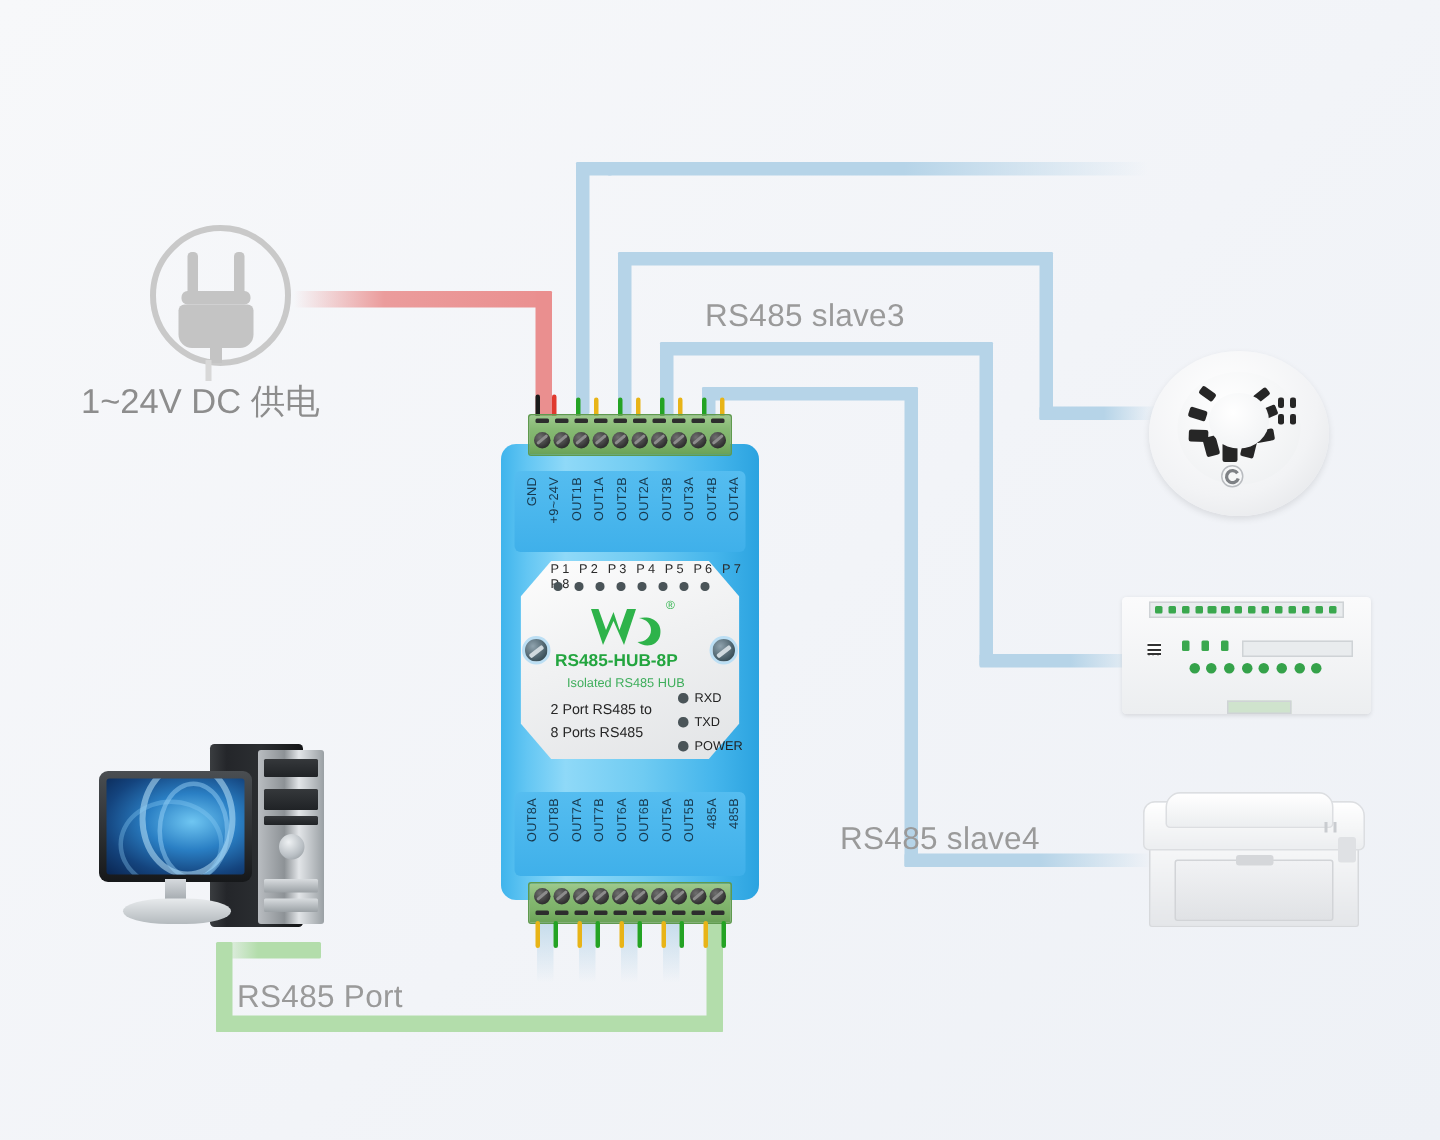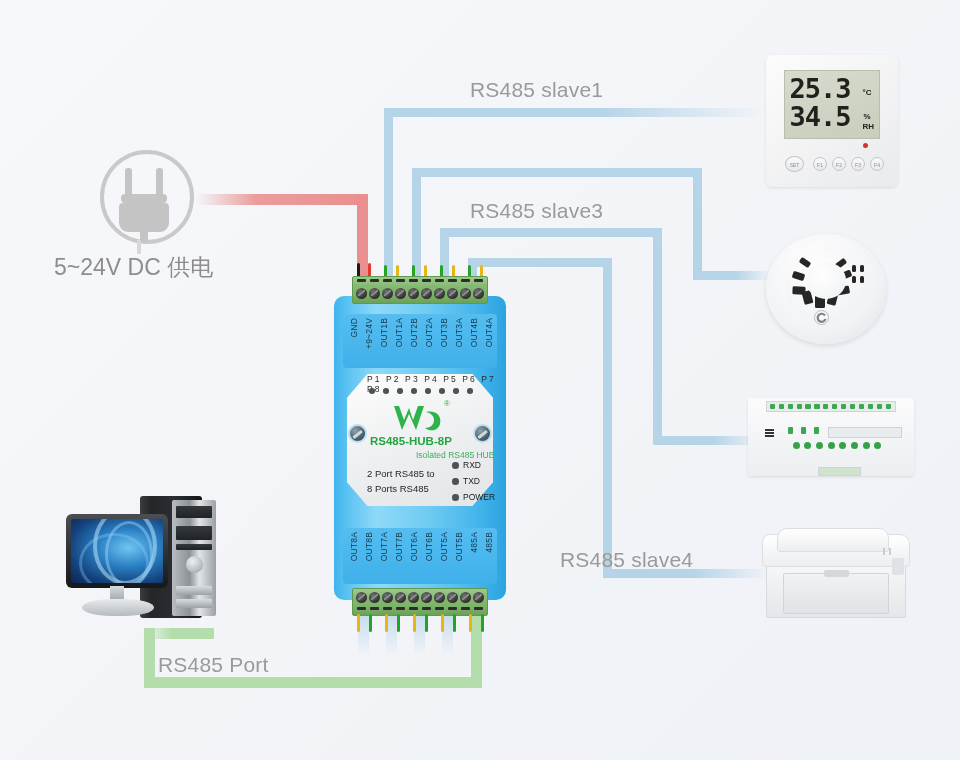--- a/index.html
+++ b/index.html
@@ -61,21 +61,21 @@
     border:2px solid #bcdff4;
   }
   .screw::after {
     content:""; position:absolute; left:2px; top:7px; width:11px; height:2.5px;
     background:#cfd9de; transform: rotate(-38deg); border-radius:1px;
   }
   .pled { position:absolute; width:5.5px; height:5.5px; border-radius:50%; background:#4a5458; }
   .plabels { position:absolute; font-size:8.5px; color:#2a2a2a; letter-spacing:2.1px; }
   .wslogo { position:absolute; font-weight:bold; color:#2eb34a; }
   .model { position:absolute; font-size:11.5px; font-weight:bold; color:#23a53f; white-space:nowrap; }
-  .submodel { position:absolute; font-size:8.5px; color:#3fae5c; white-space:nowrap;margin-left:38px; }
+  .submodel { position:absolute; font-size:8.5px; color:#3fae5c; white-space:nowrap; }
   .fnline { position:absolute; font-size:9.5px; color:#262626; white-space:nowrap; }
   .statusled { position:absolute; width:6.5px; height:6.5px; border-radius:50%; }
   .statustxt { position:absolute; font-size:8.5px; color:#222; }
 
   
   .tblock {
     position:absolute; background: linear-gradient(180deg,#9ec98d 0%,#86b973 35%,#7cb168 70%,#6aa257 100%);
     border-radius:2px; border:1px solid #5f9a4e;
   }
   .tscrew {
@@ -163,21 +163,20 @@
 </head>
 <body>
 
 <div id="stage">
 
   <div class="cable">
     <div class="seg blue" style="left:384px; top:108px; width:9px; height:168px;"></div>
     <div class="seg blue" style="left:384px; top:108px; width:24px; height:9px;"></div>
     <div class="seg bluefade-r" style="left:405px; top:108px; width:360px; height:9px;"></div>
   </div>
-  <div class="cablelabel" style="left:470px; top:78px;">RS485 slave1</div>
 
   <div class="cable">
     <div class="seg blue" style="left:412px; top:168px; width:9px; height:108px;"></div>
     <div class="seg blue" style="left:412px; top:168px; width:290px; height:9px;"></div>
     <div class="seg blue" style="left:693px; top:168px; width:9px; height:112px;"></div>
     <div class="seg bluefade-r" style="left:693px; top:271px; width:78px; height:9px;"></div>
   </div>
 
   <div class="cable">
     <div class="seg blue" style="left:440px; top:228px; width:9px; height:50px;"></div>
@@ -217,21 +216,21 @@
 
   <div>
     <div class="plug-circle" style="left:100px; top:150px;">
       <div class="plug-body" style="left:21px; top:14px; width:7px; height:30px; border-radius:3px;"></div>
       <div class="plug-body" style="left:52px; top:14px; width:7px; height:30px; border-radius:3px;"></div>
       <div class="plug-body" style="left:17px; top:40px; width:46px; height:9px; border-radius:4px;"></div>
       <div class="plug-body" style="left:15px; top:49px; width:50px; height:29px; border-radius:4px 4px 9px 9px;"></div>
       <div class="plug-body" style="left:36px; top:76px; width:8px; height:12px;"></div>
       <div class="plug-body" style="left:33px; top:86px; width:4px; height:14px; background:#d8d8d8;"></div>
     </div>
-    <div class="power-label" style="left:54px; top:252px;">5~24V DC 供电</div>
+    <div class="power-label" style="left:54px; top:252px;">1~24V DC 供电</div>
   </div>
 
   <div id="hub">
     <div class="hub-body"></div>
 
     <div class="term-strip-label" style="left:9px; top:18px; width:154px; height:54px;"></div>
 
     <div class="vlabel" style="left:15px;  top:22px;">GND</div>
     <div class="vlabel" style="left:30px;  top:22px;">+9~24V</div>
     <div class="vlabel" style="left:45px;  top:22px;">OUT1B</div>
@@ -357,36 +356,20 @@
     <div class="pig y" style="left:385px; top:614px; height:18px;"></div>
     <div class="pig g" style="left:397px; top:614px; height:18px;"></div>
     <div class="pig y" style="left:413px; top:614px; height:18px;"></div>
     <div class="pig g" style="left:425px; top:614px; height:18px;"></div>
     <div class="pig y" style="left:441px; top:614px; height:18px;"></div>
     <div class="pig g" style="left:453px; top:614px; height:18px;"></div>
     <div class="pig y" style="left:469px; top:614px; height:18px;"></div>
     <div class="pig g" style="left:481px; top:614px; height:18px;"></div>
   </div>
 
-  <div class="dev" style="left:766px; top:55px; width:132px; height:132px;">
-    <div class="ths-case"></div>
-    <div class="ths-lcd">
-      <div class="lcdnum" style="left:4px; top:2px; font-size:27px;">25.3</div>
-      <div class="lcdunit" style="left:77px; top:18px;">°C</div>
-      <div class="lcdnum" style="left:4px; top:30px; font-size:27px;">34.5</div>
-      <div class="lcdunit" style="left:78px; top:42px;">%</div>
-      <div class="lcdunit" style="left:77px; top:52px;">RH</div>
-    </div>
-    <div class="ths-dot" style="left:97px; top:88px;"></div>
-    <div class="btn-r" style="left:19px; top:101px; width:19px; height:16px; line-height:16px;">SET</div>
-    <div class="btn-r" style="left:47px; top:102px; width:14px; height:14px; line-height:14px;">F1</div>
-    <div class="btn-r" style="left:66px; top:102px; width:14px; height:14px; line-height:14px;">F2</div>
-    <div class="btn-r" style="left:85px; top:102px; width:14px; height:14px; line-height:14px;">F3</div>
-    <div class="btn-r" style="left:104px; top:102px; width:14px; height:14px; line-height:14px;">F4</div>
-  </div>
 
   <div class="dev" style="left:766px; top:234px; width:120px; height:110px;">
     <div class="smk-outer"></div>
     <div class="smk-inner"></div>
     <div class="smk-vent" style="left:30%; top:21%; width:6px; height:11px; transform:rotate(-55deg);"></div>
     <div class="smk-vent" style="left:24%; top:33%; width:7px; height:12px; transform:rotate(-72deg);"></div>
     <div class="smk-vent" style="left:24%; top:45%; width:8px; height:13px; transform:rotate(-88deg);"></div>
     <div class="smk-vent" style="left:31%; top:52%; width:9px; height:13px; transform:rotate(-15deg);"></div>
     <div class="smk-vent" style="left:41%; top:55%; width:10px; height:13px;"></div>
     <div class="smk-vent" style="left:52%; top:53%; width:9px; height:13px; transform:rotate(14deg);"></div>

